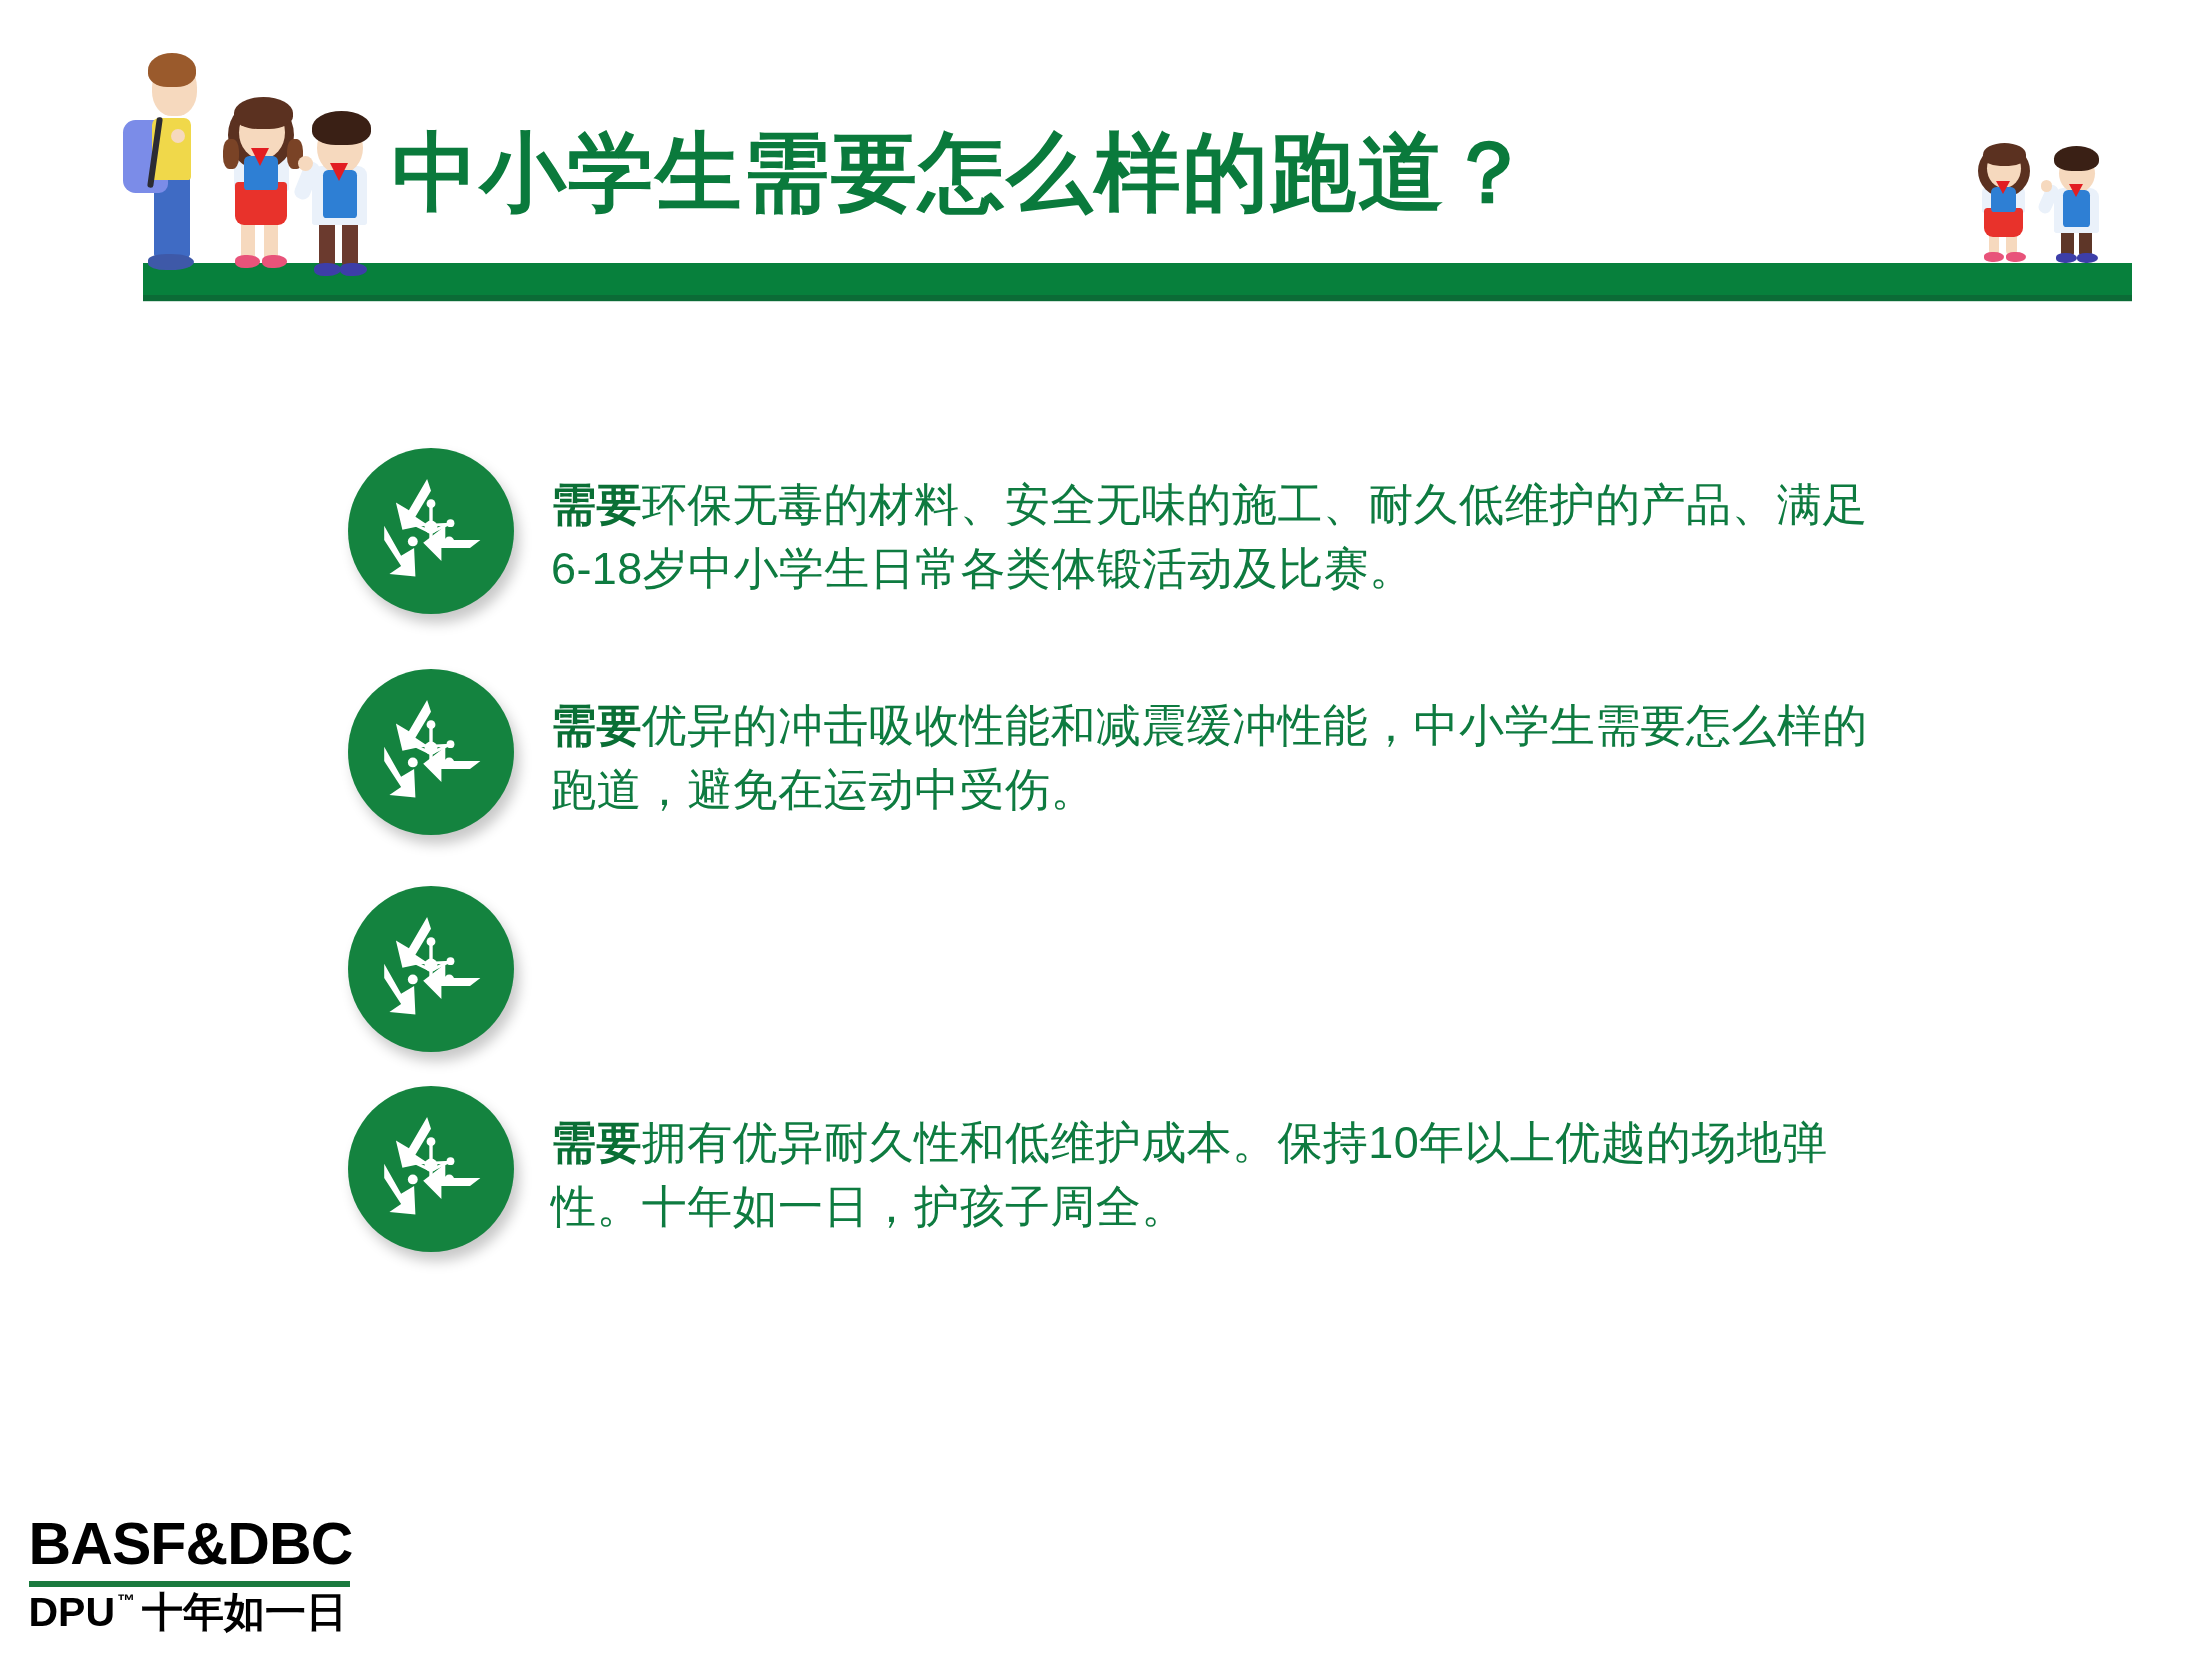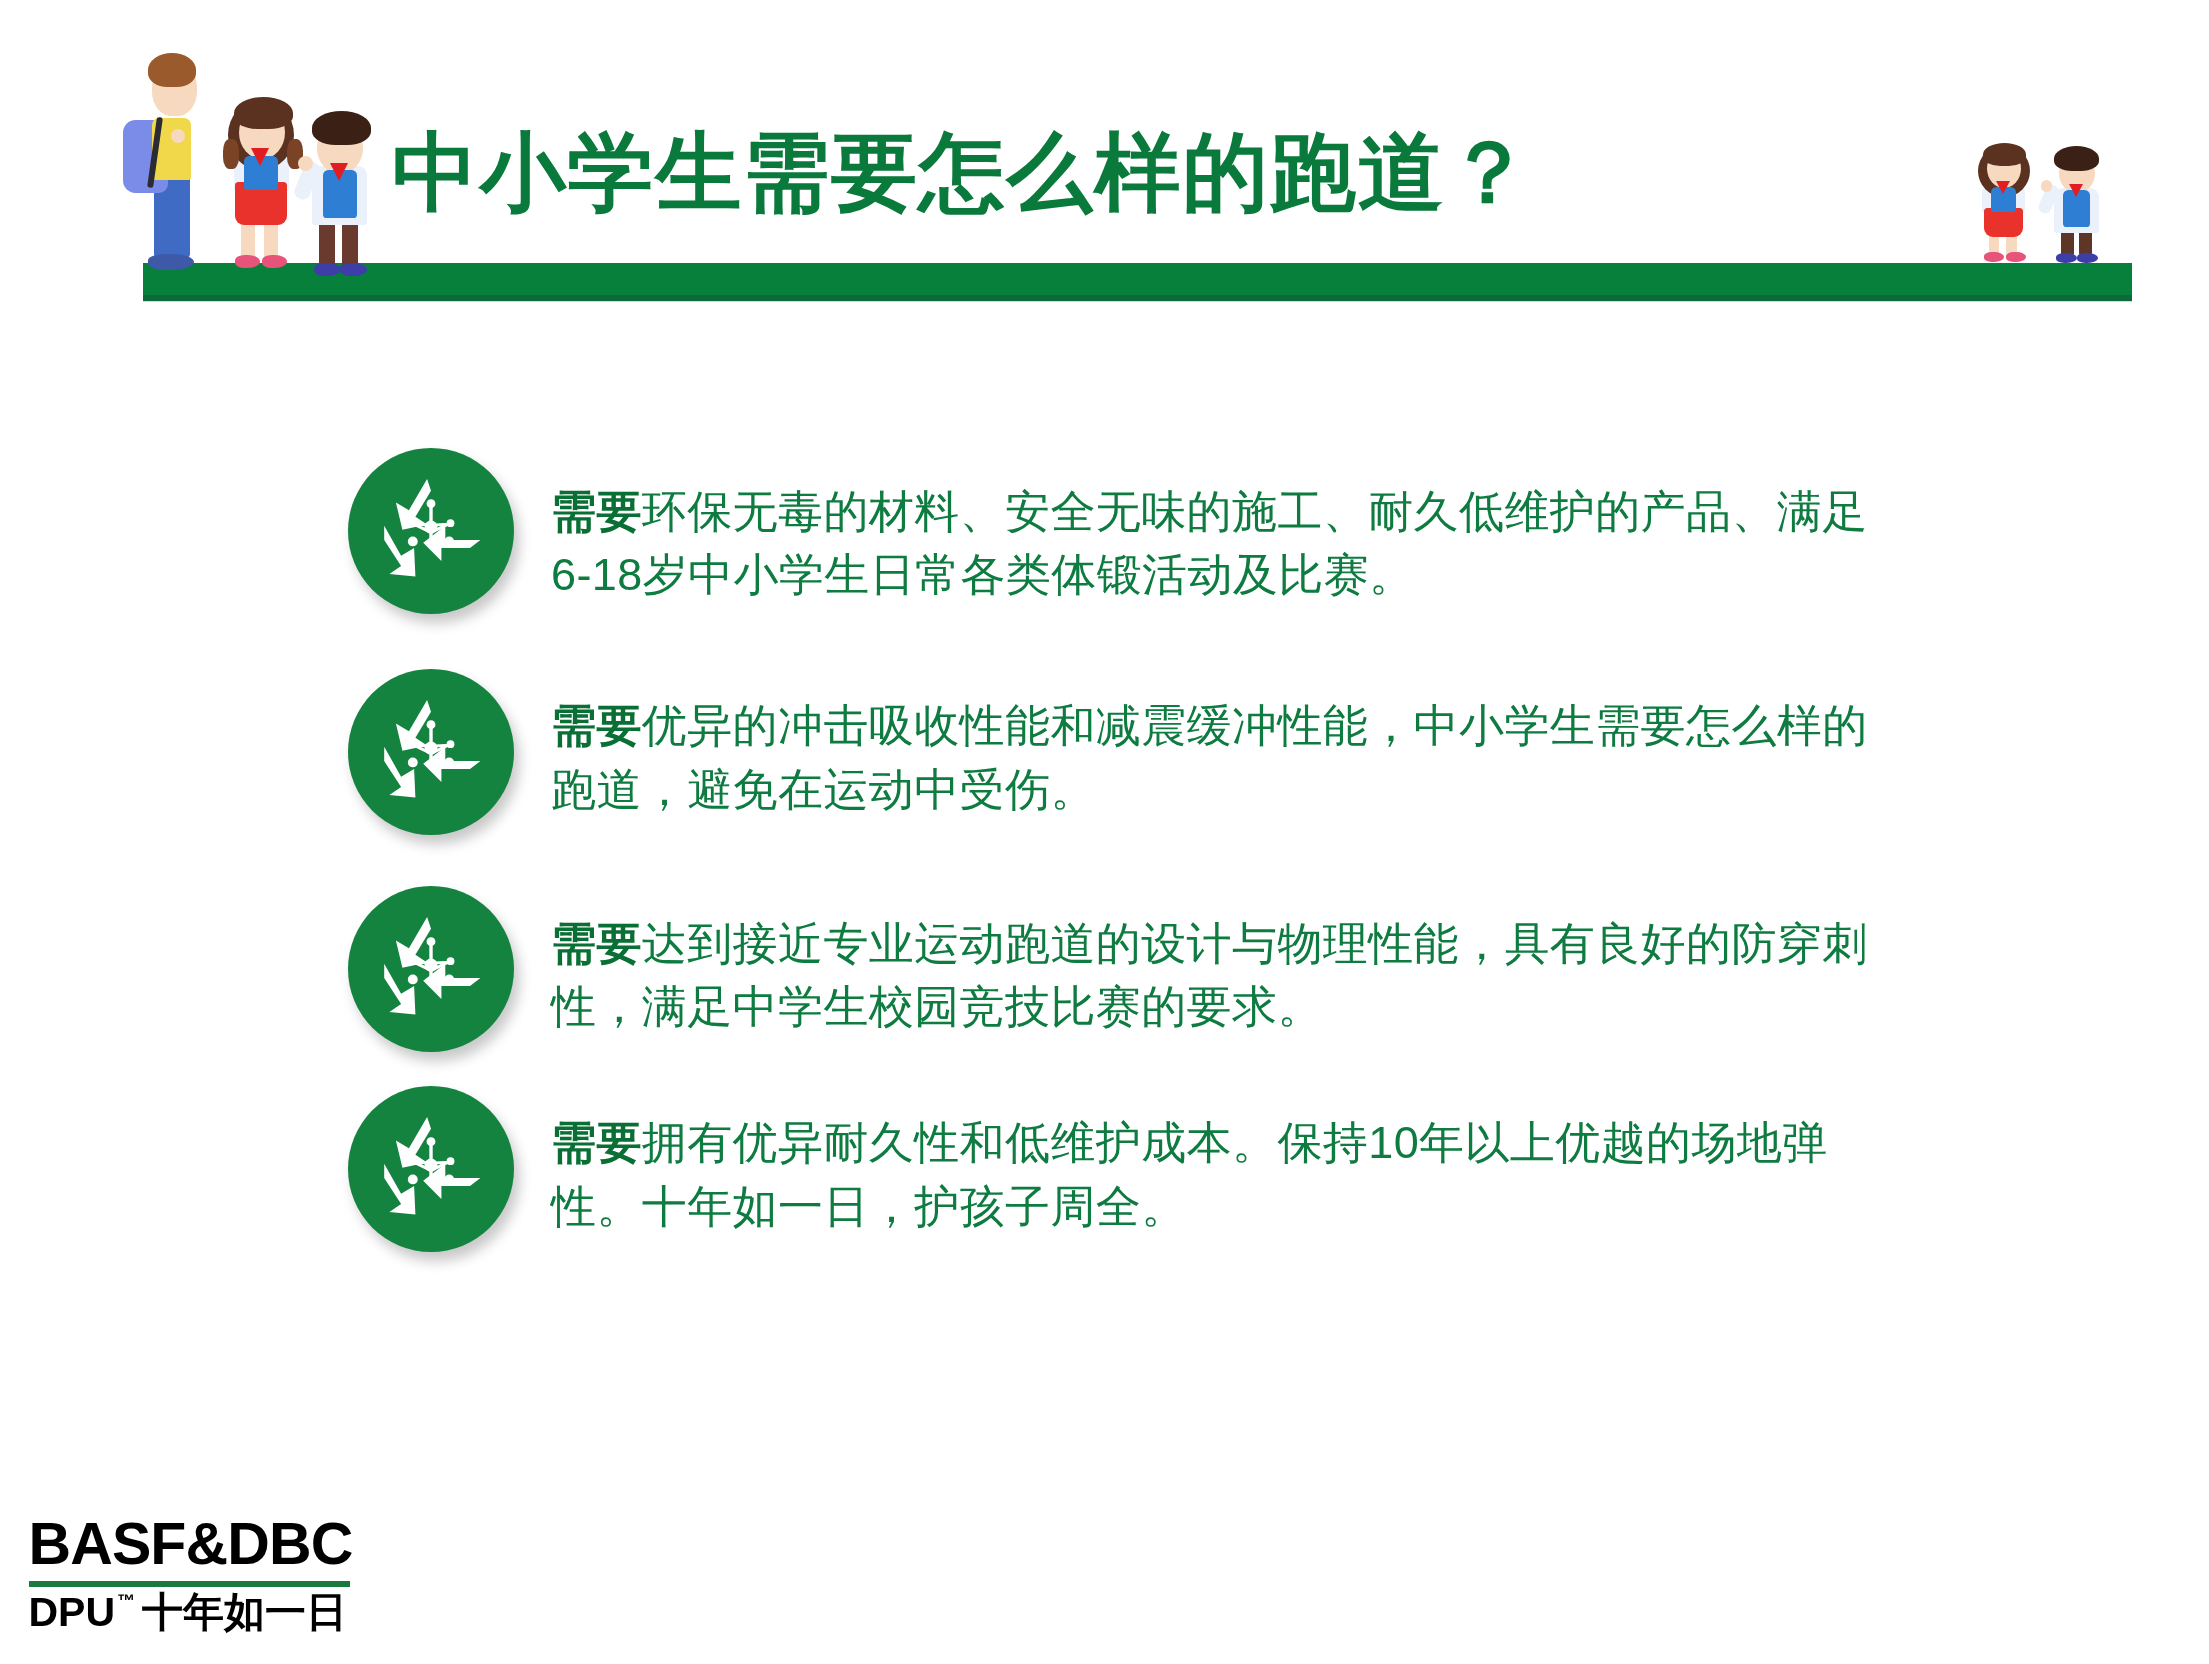--- a/index.html
+++ b/index.html
@@ -161,21 +161,21 @@
     line-height: 1.42;
     color: #0E7B40;
     letter-spacing: 0.4px;
     padding-top: 27px;
   }
   .bullet-text .lead {
     font-weight: bold;
     color: #0A6F35;
   }
 
-  .row-1 { margin-bottom: 53px; align-items: center; }
+  .row-1 { margin-bottom: 53px; }
   .row-2 { margin-bottom: 50px; }
   .row-3 { margin-bottom: 32px; }
 
   
   .logo {
     position: absolute;
     left: 28.5px;
     bottom: 32px;
     color: #000000;
   }
@@ -365,23 +365,20 @@
             <circle cx="65" cy="44" r="3"></circle>
             <rect x="48.7" y="29" width="2.6" height="18"></rect>
             <rect x="36" y="46.5" width="15" height="2.4" transform="rotate(26 43 48)"></rect>
             <rect x="49" y="46.5" width="15" height="2.4" transform="rotate(-26 57 48)"></rect>
             <rect x="35" y="44" width="16" height="2.2" transform="rotate(3 43 45)"></rect>
             <rect x="49" y="44" width="16" height="2.2" transform="rotate(-3 57 45)"></rect>
             <rect x="48.7" y="47" width="2.6" height="12"></rect>
           </g>
         </svg>
       </div>
-      <div class="bullet-text">
-        <span class="lead">需要</span><span>达到接近专业运动跑道的设计与物理性能，具有良好的防穿刺性，满足中学生校园竞技比赛的要求。</span>
-      </div>
     </div>
 
     <div class="bullet-row">
       <div class="bullet-icon">
         <div class="disc"></div>
         <svg viewBox="0 0 100 100" xmlns="http://www.w3.org/2000/svg">
           <g fill="#ffffff">
             <path d="M47 10 L33 34 L23 28 L28 49 L47 45 L38 39 L50 19 Z"></path>
             <path d="M88 57 L61 57 L61 46 L44 59 L58 73 L58 63 L80 63 Z"></path>
             <path d="M14 46 L27 69 L37 63 L38 85 L18 83 L27 77 L14 57 Z"></path>

